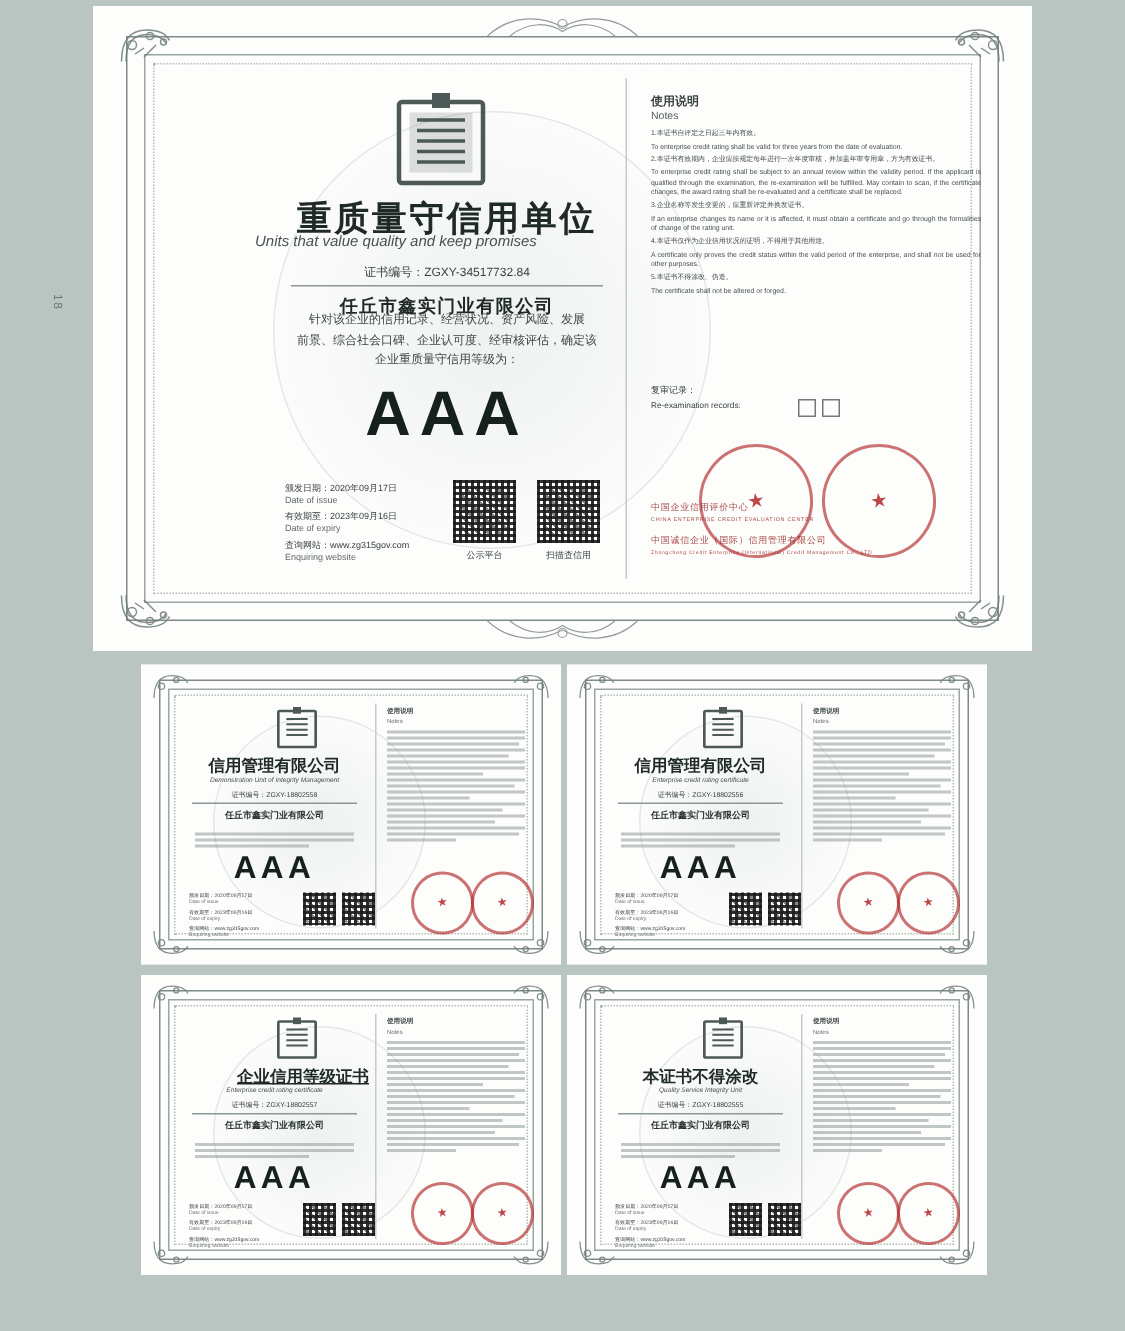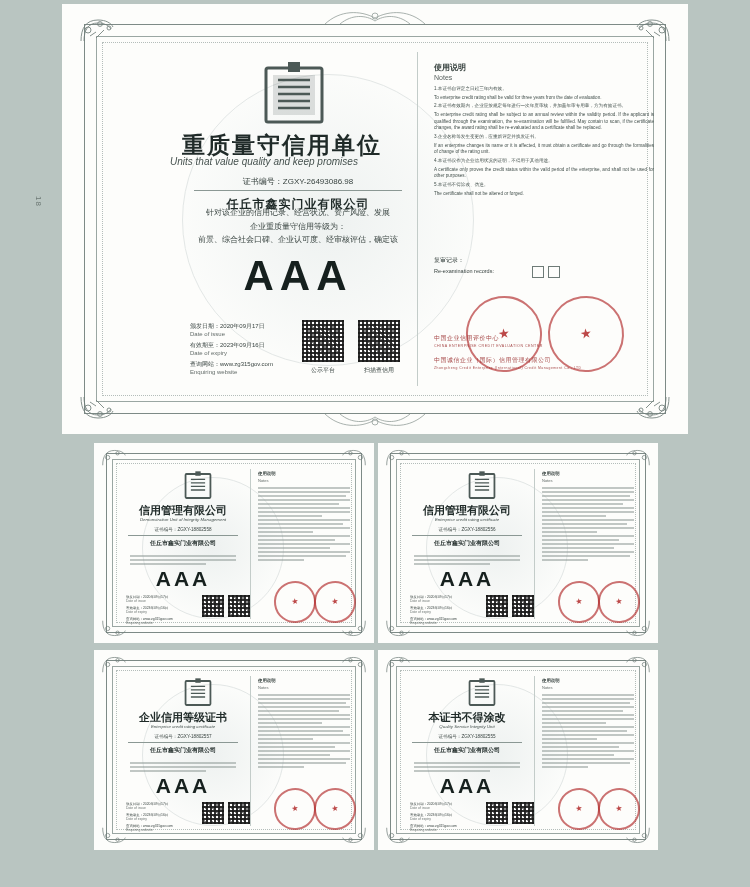--- a/index.html
+++ b/index.html
@@ -288,34 +288,34 @@
 
       <div class="emblem" style="left:196px; top:58px; width:72px; height:66px;">
         <svg viewBox="0 0 72 66">
           <rect x="8" y="6" width="56" height="54" rx="2" fill="none" stroke="currentColor" stroke-width="3"></rect>
           <rect x="15" y="13" width="42" height="40" fill="currentColor" opacity=".18"></rect>
           <path d="M20 18 h32 M20 25 h32 M20 32 h32 M20 39 h32 M20 46 h32" stroke="currentColor" stroke-width="2.4"></path>
           <rect x="30" y="0" width="12" height="10" fill="currentColor"></rect>
         </svg>
       </div>
 
-      <div class="t-cn-title" style="left:108px; top:126px; width:224px; text-align:center; font-size:23px;">重质量守信用单位</div>
+      <div class="t-cn-title" style="left:124px; top:126px; width:224px; text-align:center; font-size:23px;">重质量守信用单位</div>
       <div class="t-en-title" style="left:108px; top:152px; width:224px; text-align:left; font-size:10px;">Units that value quality and keep promises</div>
 
       <div class="t-line" style="left:124px; top:172px; width:224px; text-align:center; font-size:8px;">
-        <span>证书编号：</span><span>ZGXY-26493086.98</span>
+        <span>证书编号：</span><span>ZGXY-34517732.84</span>
       </div>
       <div class="rule" style="left:132px; top:186px; width:208px;"></div>
 
       <div class="t-cn-title" style="left:124px; top:192px; width:224px; text-align:center; font-size:12px; letter-spacing:1px;">任丘市鑫实门业有限公司</div>
 
       <div style="position:absolute; left:128px; top:202px; width:216px; font-size:8px; color:#3d4845; line-height:1.7; text-align:center;">
         <div>针对该企业的信用记录、经营状况、资产风险、发展</div>
+        <div>前景、综合社会口碑、企业认可度、经审核评估，确定该</div>
         <div>企业重质量守信用等级为：</div>
-        <div>前景、综合社会口碑、企业认可度、经审核评估，确定该</div>
       </div>
 
       <div class="t-aaa" style="left:124px; top:248px; width:224px; text-align:center; font-size:42px;">AAA</div>
 
       <div style="position:absolute; left:128px; top:318px; width:106px; font-size:6px; color:#3b4643; line-height:1.35;">
         <div>
           <span>颁发日期：</span><span>2020年09月17日</span>
         </div>
         <div style="opacity:.8;">Date of issue</div>
         <div style="margin-top:3px;">
@@ -645,21 +645,21 @@
       <div class="divider-v" style="left:156px; top:26px; height:150px;"></div>
 
       <div class="emblem" style="left:88px; top:28px; width:32px; height:30px;">
         <svg viewBox="0 0 72 66">
           <rect x="8" y="6" width="56" height="54" rx="2" fill="none" stroke="currentColor" stroke-width="4"></rect>
           <path d="M20 18 h32 M20 26 h32 M20 34 h32 M20 42 h32" stroke="currentColor" stroke-width="3"></path>
           <rect x="30" y="0" width="12" height="10" fill="currentColor"></rect>
         </svg>
       </div>
 
-      <div class="t-cn-title" style="left:26px; top:60px; width:126px; text-align:center; font-size:11px; letter-spacing:0;">企业信用等级证书</div>
+      <div class="t-cn-title" style="left:26px; top:60px; width:126px; text-align:right; font-size:11px; letter-spacing:0;text-decoration:underline;">企业信用等级证书</div>
       <div class="t-en-title" style="left:20px; top:74px; width:138px; text-align:center; font-size:4.4px;">Enterprise credit rating certificate</div>
       <div class="t-line" style="left:26px; top:84px; width:126px; text-align:center; font-size:4.6px;">
         <span>证书编号：</span><span>ZGXY-18802557</span>
       </div>
       <div class="rule" style="left:34px; top:92px; width:110px;"></div>
       <div class="t-cn-title" style="left:26px; top:96px; width:126px; text-align:center; font-size:6px; letter-spacing:0;">任丘市鑫实门业有限公司</div>
 
       <div class="fill" style="left:36px; top:112px; width:106px;">
         <i style="width:100%"></i>
           <i style="width:100%"></i>

